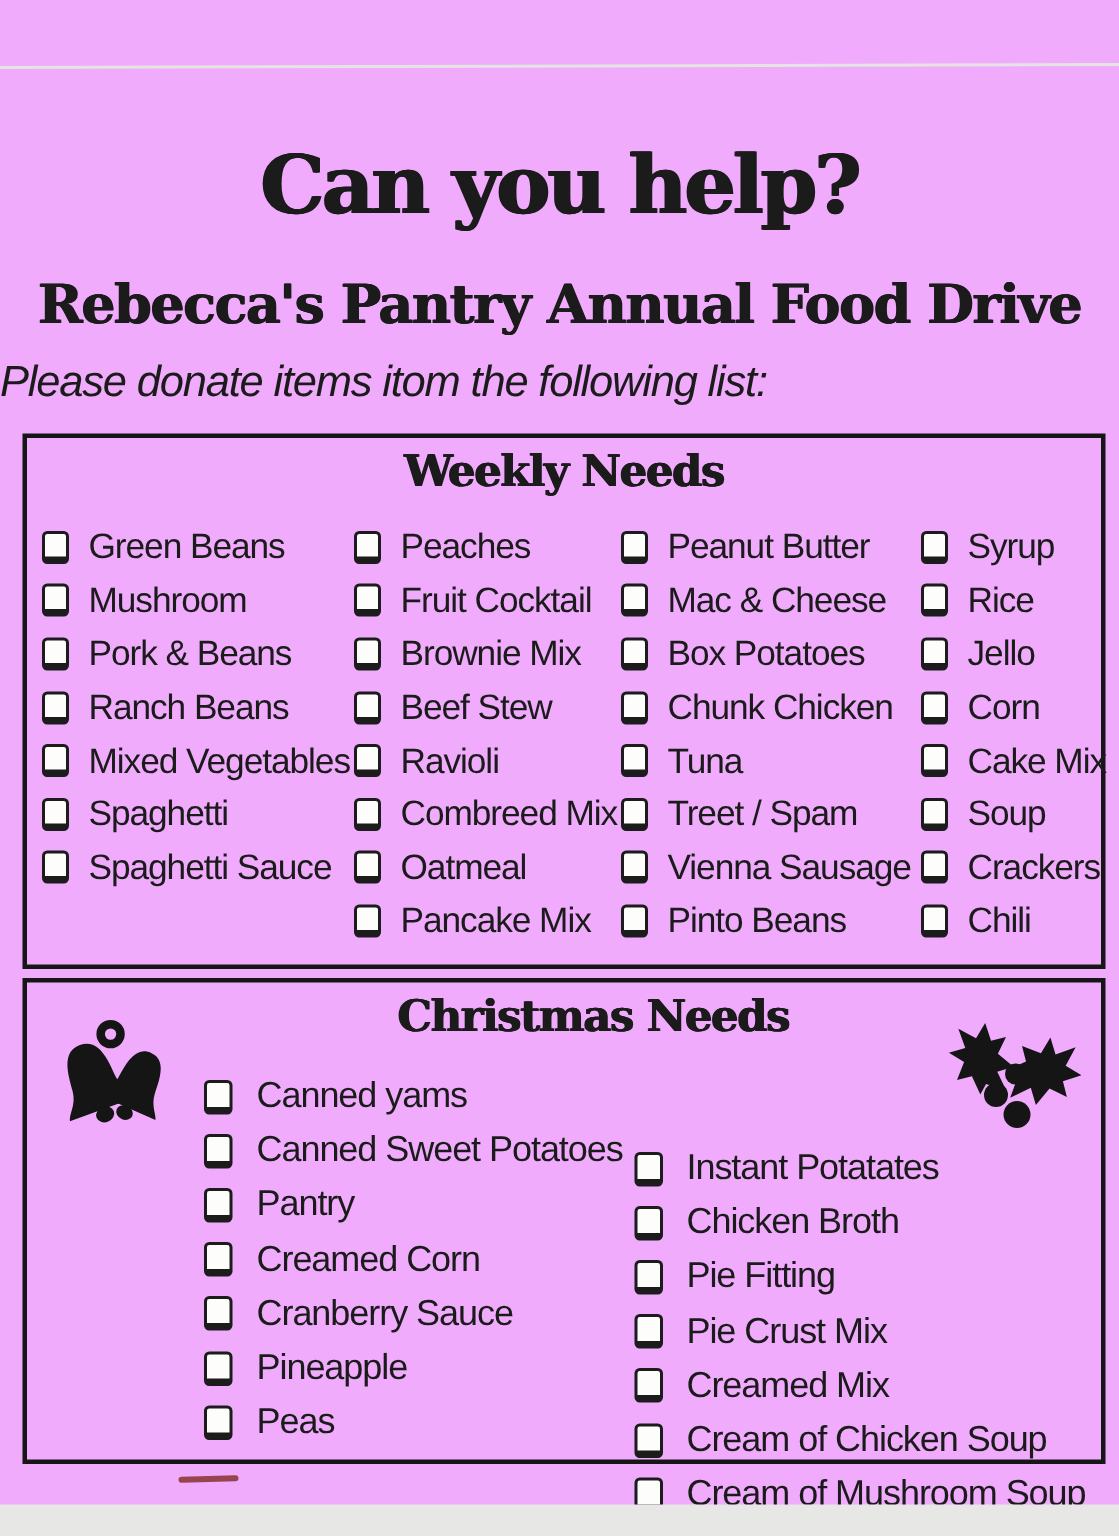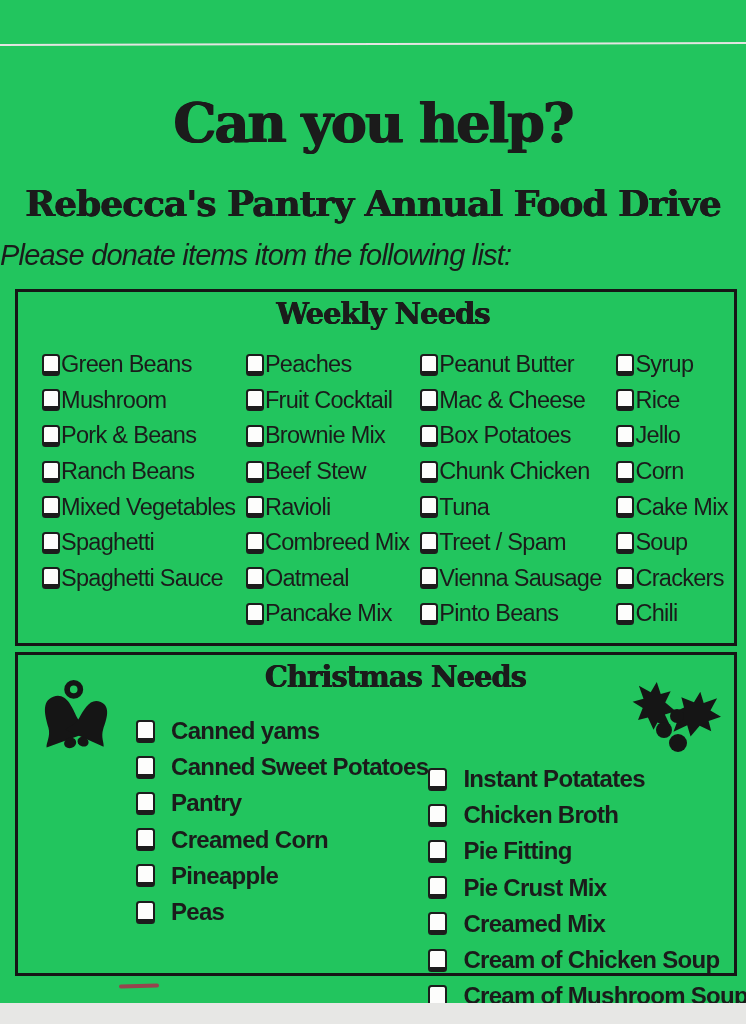--- a/index.html
+++ b/index.html
@@ -1,19 +1,19 @@
 <!DOCTYPE html>
 <html><head>
 <meta charset="utf-8">
 <style>
   html,body { margin:0; padding:0; }
   body { background:#e9e9e7; }
   .page {
     position:relative; width:746px; height:1024px;
-    background:#22c55e; overflow:hidden;
+    background:#f0abfc; overflow:hidden;
     font-family:"Liberation Sans", sans-serif; color:#1b1b1b;
   }
   .scan-top {
     position:absolute; top:43px; left:0; width:100%; height:2px;
     background:#e4e4e2; transform:rotate(-0.15deg);
   }
   .scan-bottom {
     position:absolute; bottom:0; left:0; width:100%; height:21px;
     background:#e7e7e5;
   }
@@ -33,38 +33,38 @@
   }
   .instruction {
     position:absolute; top:239px; left:0; width:100%; margin:0;
     text-align:left; font-style:italic; font-size:29px;
     letter-spacing:-0.8px;
   }
   .box {
     position:absolute; left:15px; width:722px; box-sizing:border-box;
     border:3px solid #161616;
   }
-  .box-weekly    { top:289px; height:357px;padding-left:14px; }
+  .box-weekly    { top:289px; height:357px; }
   .box-christmas { top:652px; height:324px;padding-left:39px; }
   .box h3 {
     margin:0; padding-top:5px; text-align:center;
     font-family:"DejaVu Serif", serif; font-weight:bold; font-size:29px;
     letter-spacing:-1px;
     text-shadow: 0.4px 0 0 currentColor, -0.4px 0 0 currentColor;
   }
   .cols { display:flex; }
   .box-weekly .cols    { margin-top:16px; padding-left:10px; }
   .box-christmas .cols { margin-top:19px; padding-left:79px; }
   .col { display:flex; flex-direction:column; }
   .col.w0 { width:208px; } .col.w1 { width:178px; }
   .col.w2 { width:200px; } .col.w3 { width:120px; }
   .col.c0 { width:313px; } .col.c1 { width:340px;margin-top:48px; }
   .item { display:flex; align-items:center; }
-  .box-weekly .item    { height:35.6px; gap:1px; }
-  .box-christmas .item { height:36.2px; gap:16px;font-weight:bold; }
+  .box-weekly .item    { height:35.6px; gap:13px; }
+  .box-christmas .item { height:36.2px; gap:16px; }
   .cb {
     flex:0 0 auto; width:14px; height:15px;
     border:2.5px solid #1c1c1c; border-bottom-width:5px;
     border-radius:3.5px; background:#fdfdfc;
   }
   .box-christmas .cb { width:15px; height:16px; }
   .lbl { font-size:23.5px; letter-spacing:-0.7px; white-space:nowrap; }
   .box-christmas .lbl { font-size:24px; }
   .corner-icon { position:absolute; }
   .bells { left:12px; top:24px; }
@@ -296,20 +296,24 @@
           <div class="item">
             <span class="cb"></span>
             <span class="lbl">Pantry</span>
           </div>
 
           <div class="item">
             <span class="cb"></span>
             <span class="lbl">Creamed Corn</span>
           </div>
 
+          <div class="item">
+            <span class="cb"></span>
+            <span class="lbl">Cranberry Sauce</span>
+          </div>
 
           <div class="item">
             <span class="cb"></span>
             <span class="lbl">Pineapple</span>
           </div>
 
           <div class="item">
             <span class="cb"></span>
             <span class="lbl">Peas</span>
           </div>

